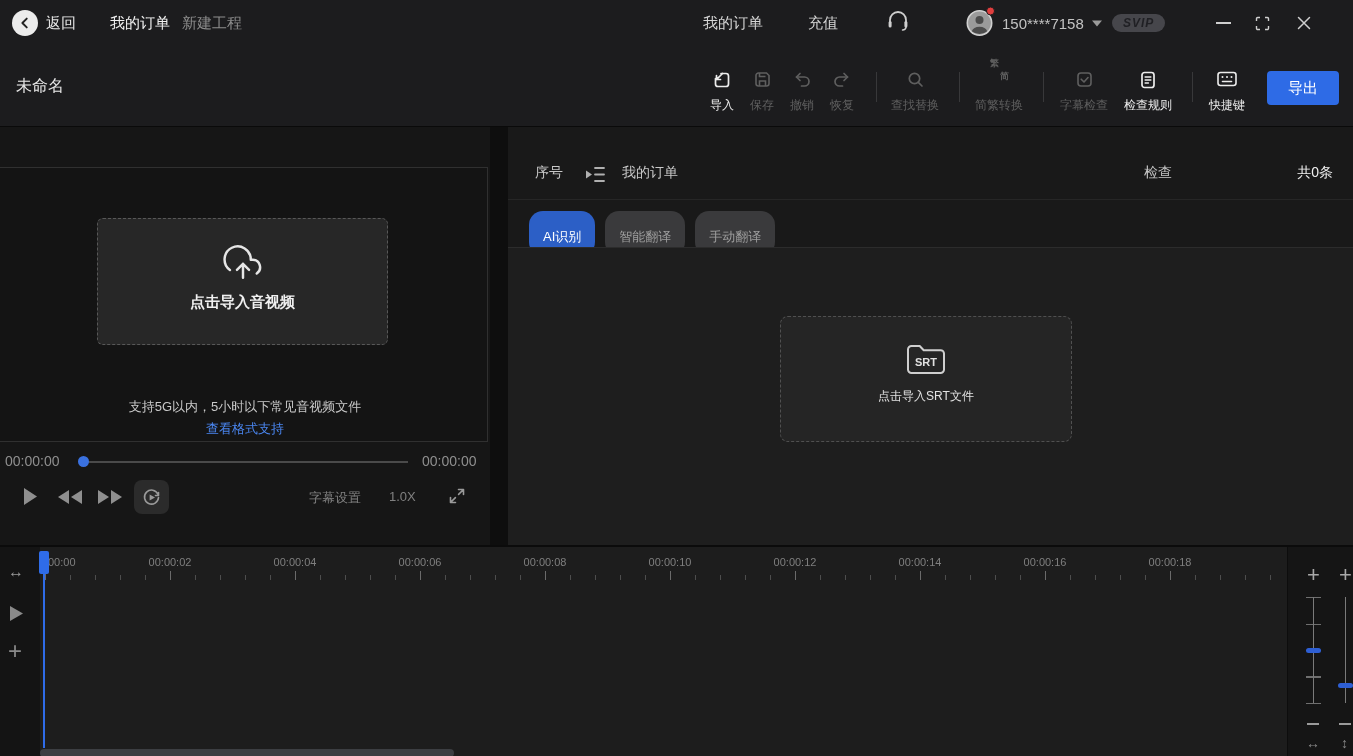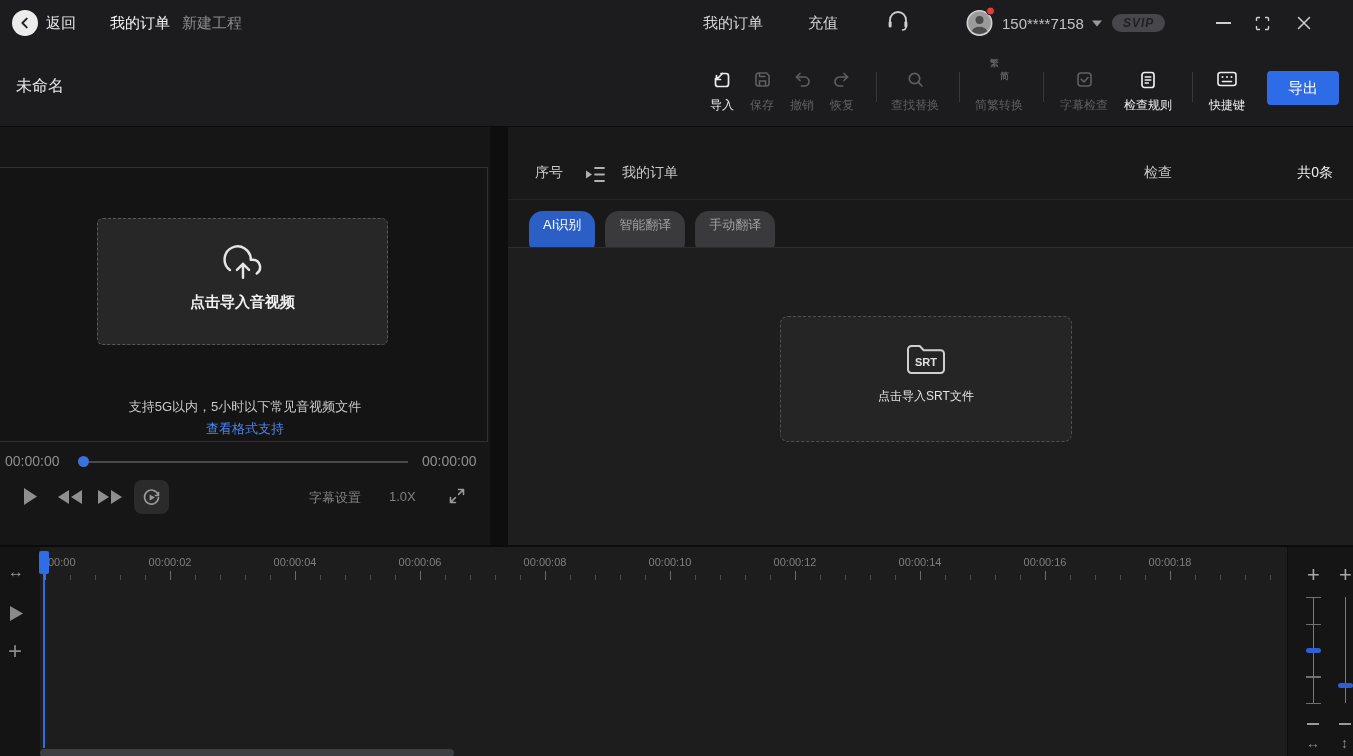--- a/index.html
+++ b/index.html
@@ -60,21 +60,21 @@
   .ctrl { position:absolute; cursor:pointer; }
   .loop-btn { left:134px; top:1px; width:35px; height:34px; background:#2b2b2b; border-radius:8px;
     display:flex; align-items:center; justify-content:center; }
   .ctrl-text { color:#808080; font-size:13px; top:10px; }
 
   .right-panel { position:absolute; left:508px; top:0; width:845px; height:418px; background:#191919; }
   .rp-header { position:absolute; left:0; top:0; width:845px; height:72px; }
   .rp-h-item { position:absolute; top:37px; color:#c8c8c8; font-size:14px; }
   .rp-divider { position:absolute; left:0; width:845px; height:1px; background:#262626; }
   .tabs { position:absolute; left:21px; top:84px; display:flex; gap:10px; }
-  .tab { height:45px; line-height:27px; padding:0 14px; border-radius:14px; font-size:13px;
+  .tab { height:45px; line-height:27px; padding:12px 14px; border-radius:14px; font-size:13px;
     background:#3a3a3c; color:#9e9e9e; cursor:pointer; white-space:nowrap; }
   .tab.active { background:#2c5fc6; color:#ffffff; }
   .rp-content { position:absolute; left:0; top:121px; width:951px; height:297px; background:#1e1e1e; }
   .srt-box { position:absolute; left:272px; top:68px; width:292px; height:126px; background:#252525;
     border:1px dashed #505050; border-radius:8px; text-align:center; cursor:pointer; }
   .srt-box .folder { margin-top:26px; }
   .srt-box .lbl { margin-top:8px; color:#e2e2e2; font-size:12px; }
 
   
   .timeline { position:absolute; left:0; top:545px; width:1353px; height:211px; background:#1d1d1d; border-top:2px solid #0b0b0b; }

